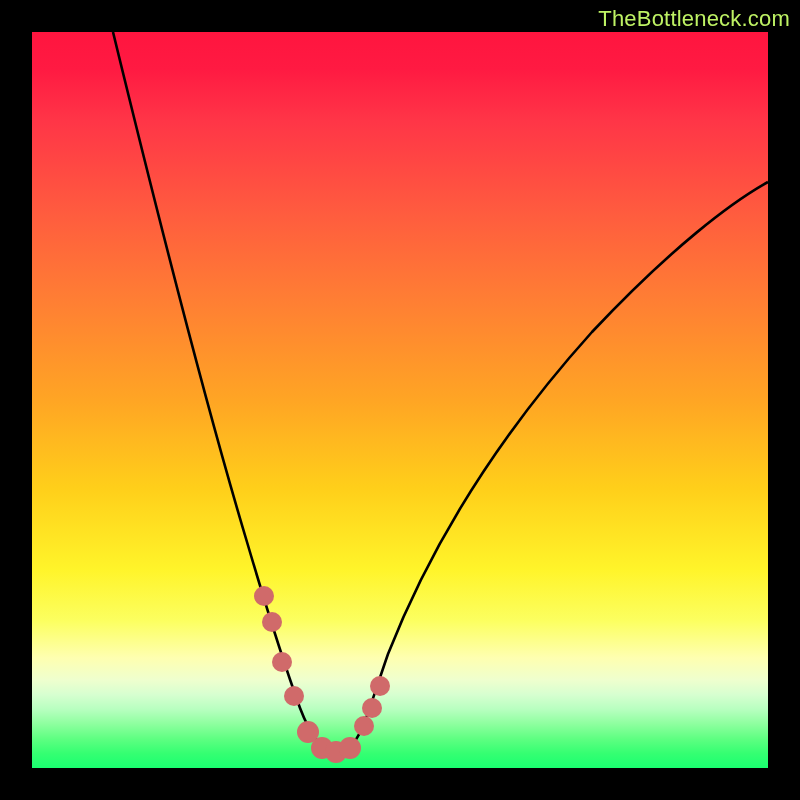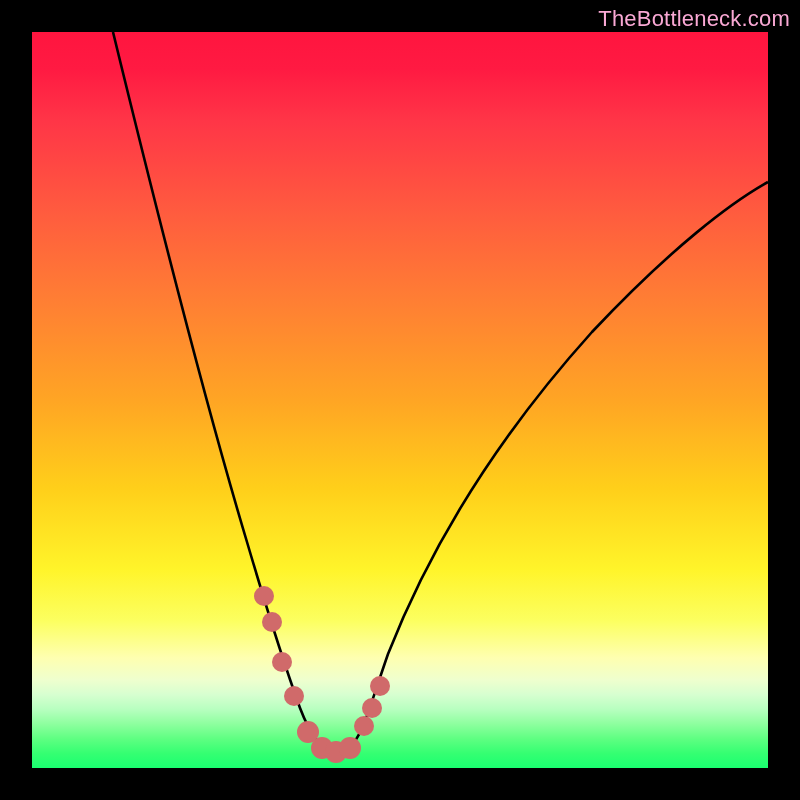--- a/index.html
+++ b/index.html
@@ -44,21 +44,21 @@
       #8eff9f 94%,
       #5fff82 96%,
       #35ff72 98%,
       #1aff70 100%
     );
   }
   .watermark {
     position: absolute;
     top: 6px;
     right: 10px;
-    color: #f9a8d4;
+    color: #bef264;
     font-size: 22px;
     letter-spacing: 0.2px;
     font-weight: 500;
   }
   svg.curve {
     position: absolute;
     left: 0;
     top: 0;
     width: 736px;
     height: 736px;

